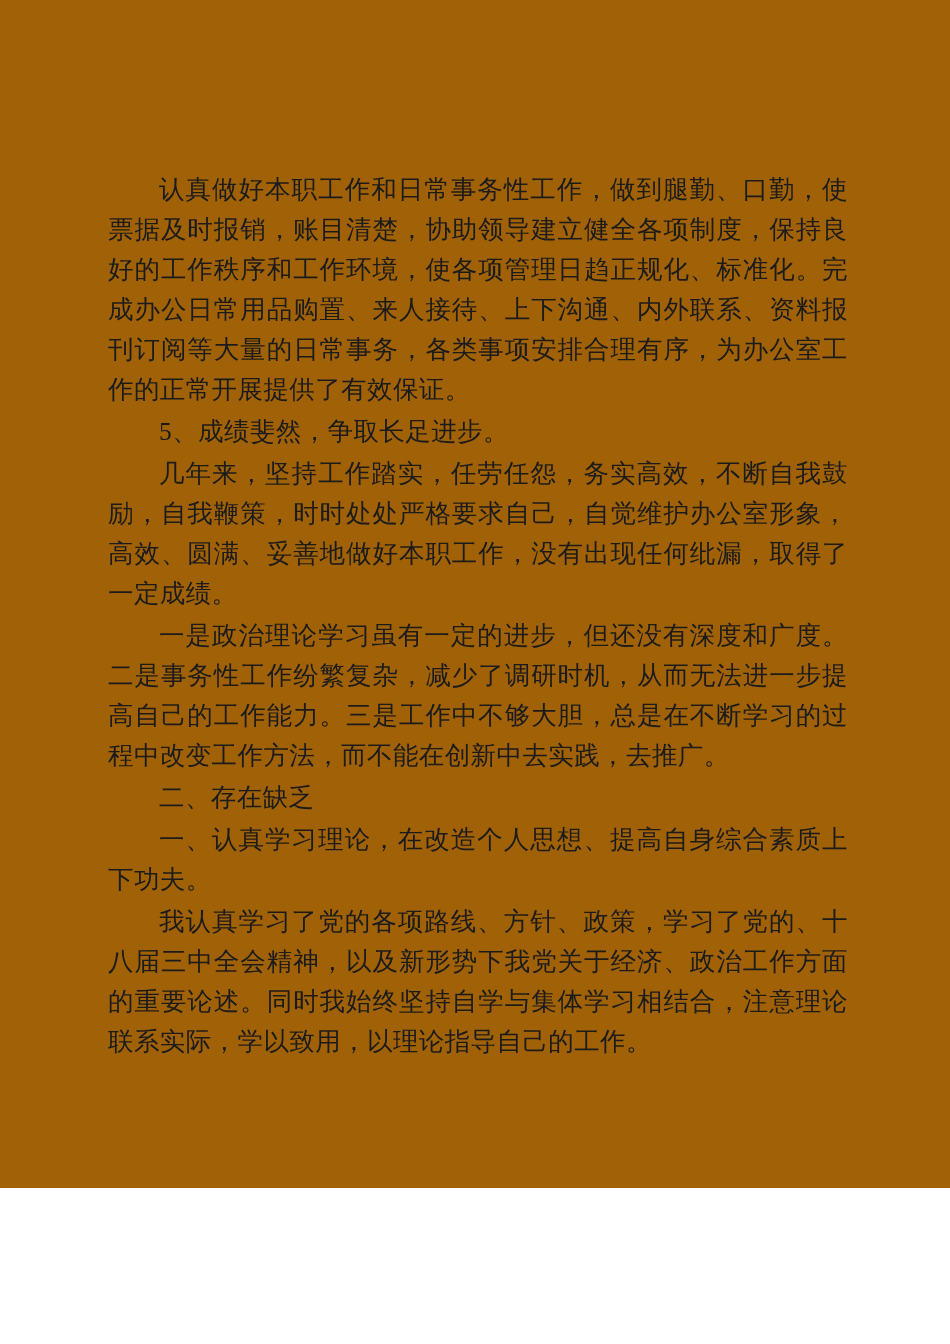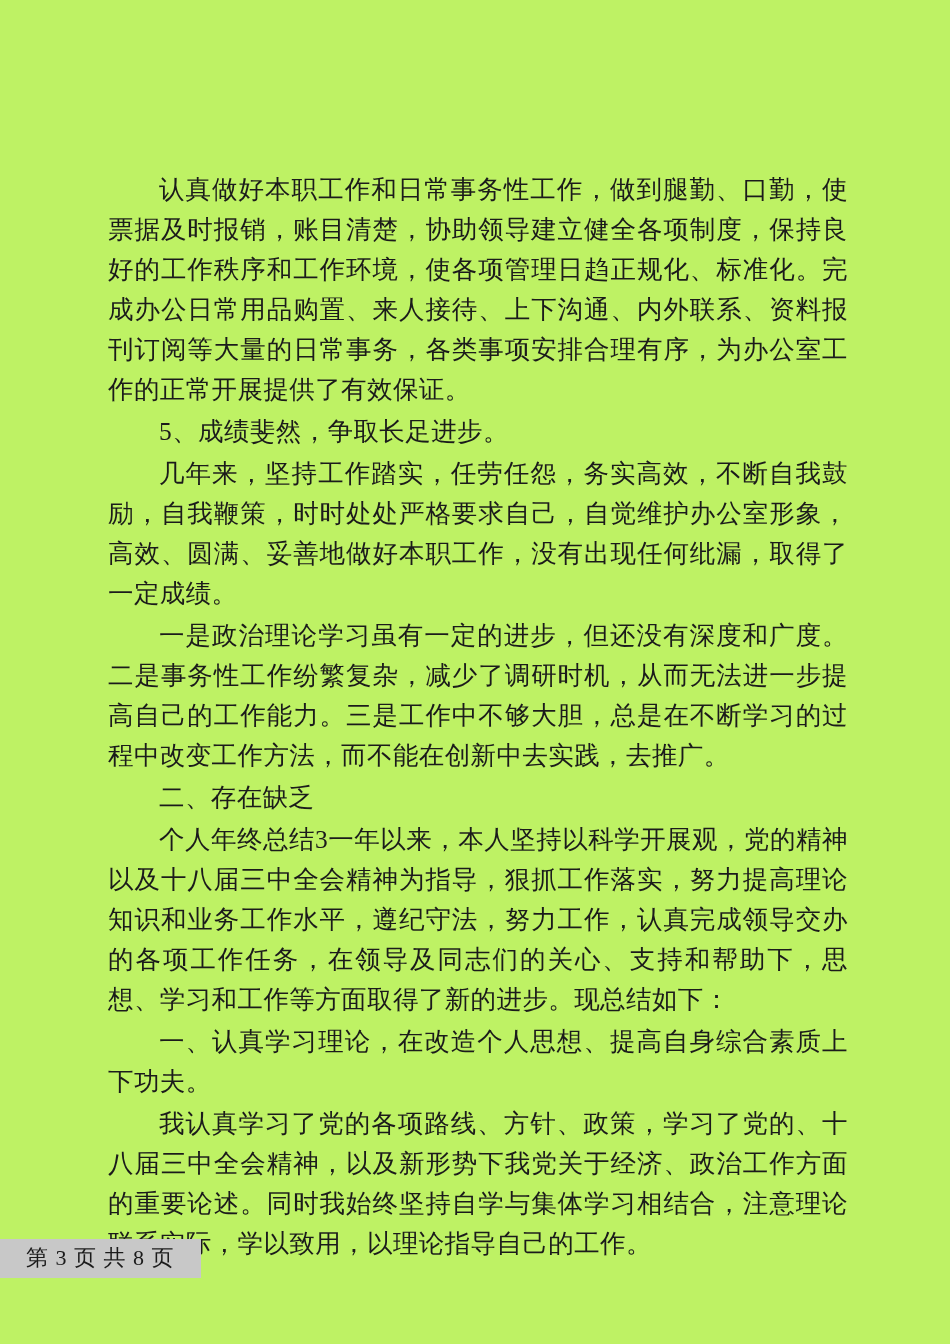--- a/index.html
+++ b/index.html
@@ -3,22 +3,22 @@
 <meta charset="utf-8">
 <style>
   html, body {
     margin: 0;
     padding: 0;
     background: #ffffff;
   }
   .page {
     position: relative;
     width: 950px;
-    height: 1344px;
-    background: #bef264;
+    height: 1188px;
+    background: #a16207;
     overflow: hidden;
     font-family: "Liberation Serif", "DejaVu Serif", serif;
   }
   .content {
     position: absolute;
     left: 108px;
     top: 170px;
     width: 740px;
   }
   .para {
@@ -53,21 +53,20 @@
 <body>
 
 <div class="page">
 
   <div class="content">
     <p class="para">认真做好本职工作和日常事务性工作，做到腿勤、口勤，使票据及时报销，账目清楚，协助领导建立健全各项制度，保持良好的工作秩序和工作环境，使各项管理日趋正规化、标准化。完成办公日常用品购置、来人接待、上下沟通、内外联系、资料报刊订阅等大量的日常事务，各类事项安排合理有序，为办公室工作的正常开展提供了有效保证。</p>
     <p class="para">5、成绩斐然，争取长足进步。</p>
     <p class="para">几年来，坚持工作踏实，任劳任怨，务实高效，不断自我鼓励，自我鞭策，时时处处严格要求自己，自觉维护办公室形象，高效、圆满、妥善地做好本职工作，没有出现任何纰漏，取得了一定成绩。</p>
     <p class="para">一是政治理论学习虽有一定的进步，但还没有深度和广度。二是事务性工作纷繁复杂，减少了调研时机，从而无法进一步提高自己的工作能力。三是工作中不够大胆，总是在不断学习的过程中改变工作方法，而不能在创新中去实践，去推广。</p>
     <p class="para">二、存在缺乏</p>
-    <p class="para">个人年终总结3一年以来，本人坚持以科学开展观，党的精神以及十八届三中全会精神为指导，狠抓工作落实，努力提高理论知识和业务工作水平，遵纪守法，努力工作，认真完成领导交办的各项工作任务，在领导及同志们的关心、支持和帮助下，思想、学习和工作等方面取得了新的进步。现总结如下：</p>
     <p class="para">一、认真学习理论，在改造个人思想、提高自身综合素质上下功夫。</p>
     <p class="para">我认真学习了党的各项路线、方针、政策，学习了党的、十八届三中全会精神，以及新形势下我党关于经济、政治工作方面的重要论述。同时我始终坚持自学与集体学习相结合，注意理论联系实际，学以致用，以理论指导自己的工作。</p>
 
   </div>
 
   <div class="footer">
     <span class="footer-bar">第 3 页  共 8 页</span>
   </div>
 
 </div>

